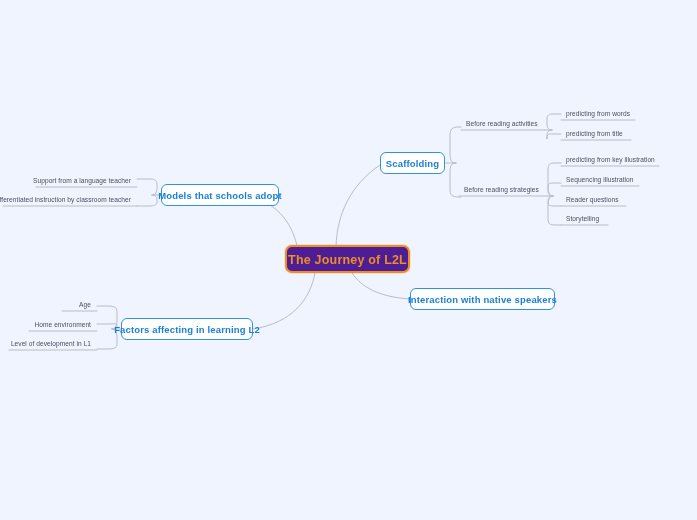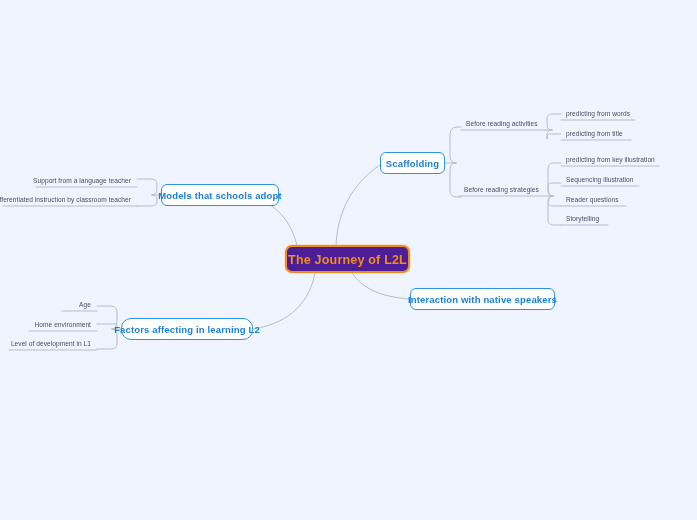--- a/index.html
+++ b/index.html
@@ -153,21 +153,21 @@
   </div>
 
   <div class="node node-branch" style="left:161px; top:184px; width:118px; height:22px;">
     <span>Models that schools adopt</span>
   </div>
 
   <div class="node node-branch" style="left:410px; top:288px; width:145px; height:22px;">
     <span>Interaction with native speakers</span>
   </div>
 
-  <div class="node node-branch" style="left:121px; top:318px; width:132px; height:22px;border-radius:10px;">
+  <div class="node node-branch" style="left:121px; top:318px; width:132px; height:22px;">
     <span>Factors affecting in learning L2</span>
   </div>
 
   <div class="node node-leaf align-left" style="left:461px; top:117px; width:84px; height:13px;">
     <span class="leaf-text">Before reading activities</span>
   </div>
 
   <div class="node node-leaf align-left" style="left:459px; top:183px; width:88px; height:13px;">
     <span class="leaf-text">Before reading strategies</span>
   </div>

